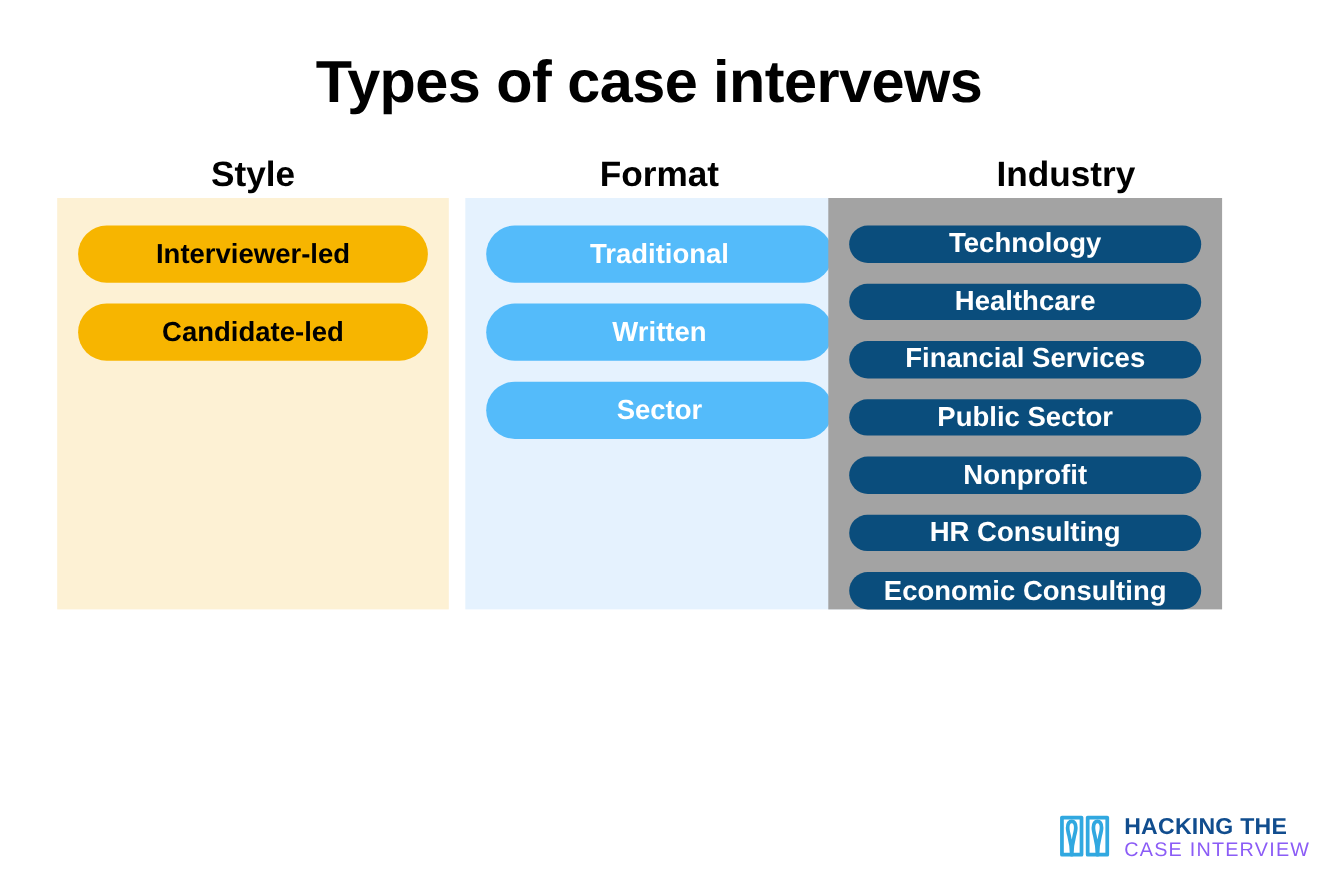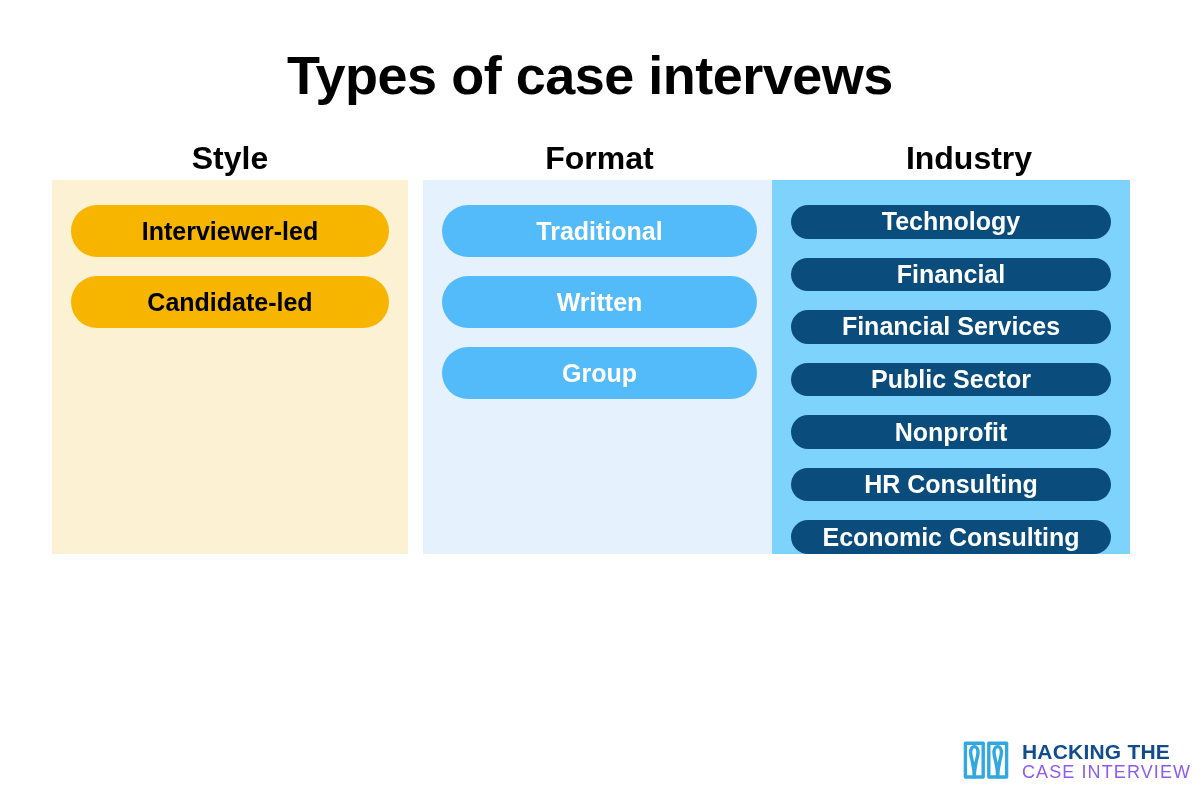--- a/index.html
+++ b/index.html
@@ -54,21 +54,21 @@
     top: 180px;
     height: 374px;
     padding-top: 25px;
     display: flex;
     flex-direction: column;
     align-items: center;
     gap: 19px;
   }
   .panel.c1 { left: 52px;  width: 356px; background: #FDF1D4; }
   .panel.c2 { left: 423px; width: 353px; background: #E5F2FE; }
-  .panel.c3 { left: 772px; width: 358px; background: #7dd3fc; }
+  .panel.c3 { left: 753px; width: 358px; background: #a3a3a3; }
 
   
   .pill {
     display: flex;
     align-items: center;
     justify-content: center;
     height: 52px;
     border-radius: 26px;
     font-size: 25px;
     font-weight: 700;
@@ -127,26 +127,26 @@
   <div class="col-header c3">Industry</div>
 
   <div class="panel c1">
     <div class="pill">Interviewer-led</div>
     <div class="pill">Candidate-led</div>
   </div>
 
   <div class="panel c2">
     <div class="pill">Traditional</div>
     <div class="pill">Written</div>
-    <div class="pill">Group</div>
+    <div class="pill">Sector</div>
   </div>
 
   <div class="panel c3">
     <div class="pill">Technology</div>
-    <div class="pill">Financial</div>
+    <div class="pill">Healthcare</div>
     <div class="pill">Financial Services</div>
     <div class="pill">Public Sector</div>
     <div class="pill">Nonprofit</div>
     <div class="pill">HR Consulting</div>
     <div class="pill">Economic Consulting</div>
   </div>
 
   <div class="logo">
     <span class="logo-mark">
       <svg viewBox="0 0 48 44" width="48" height="44" aria-hidden="true">

